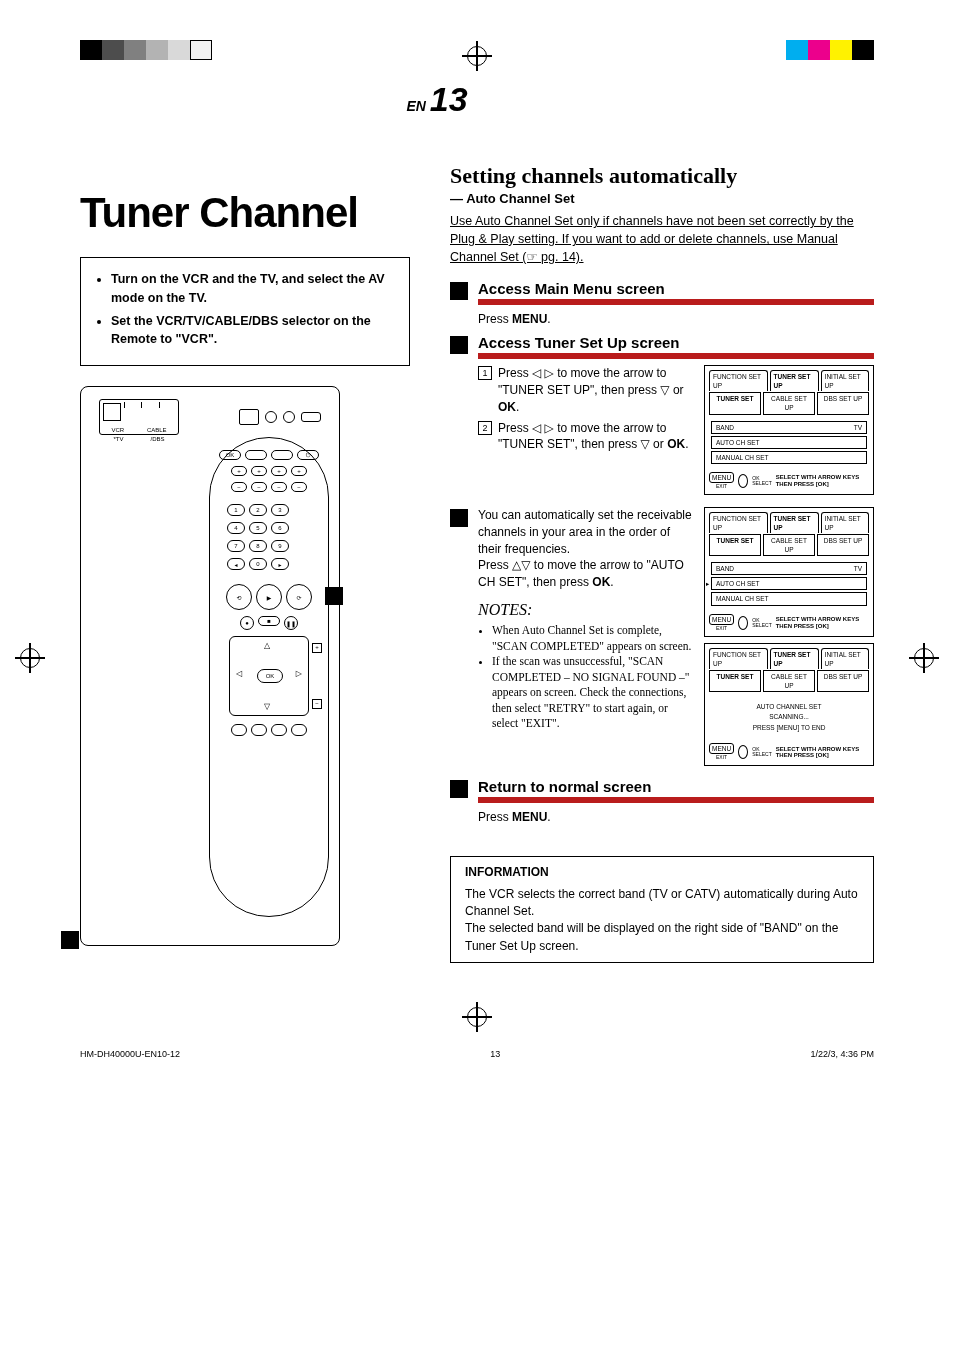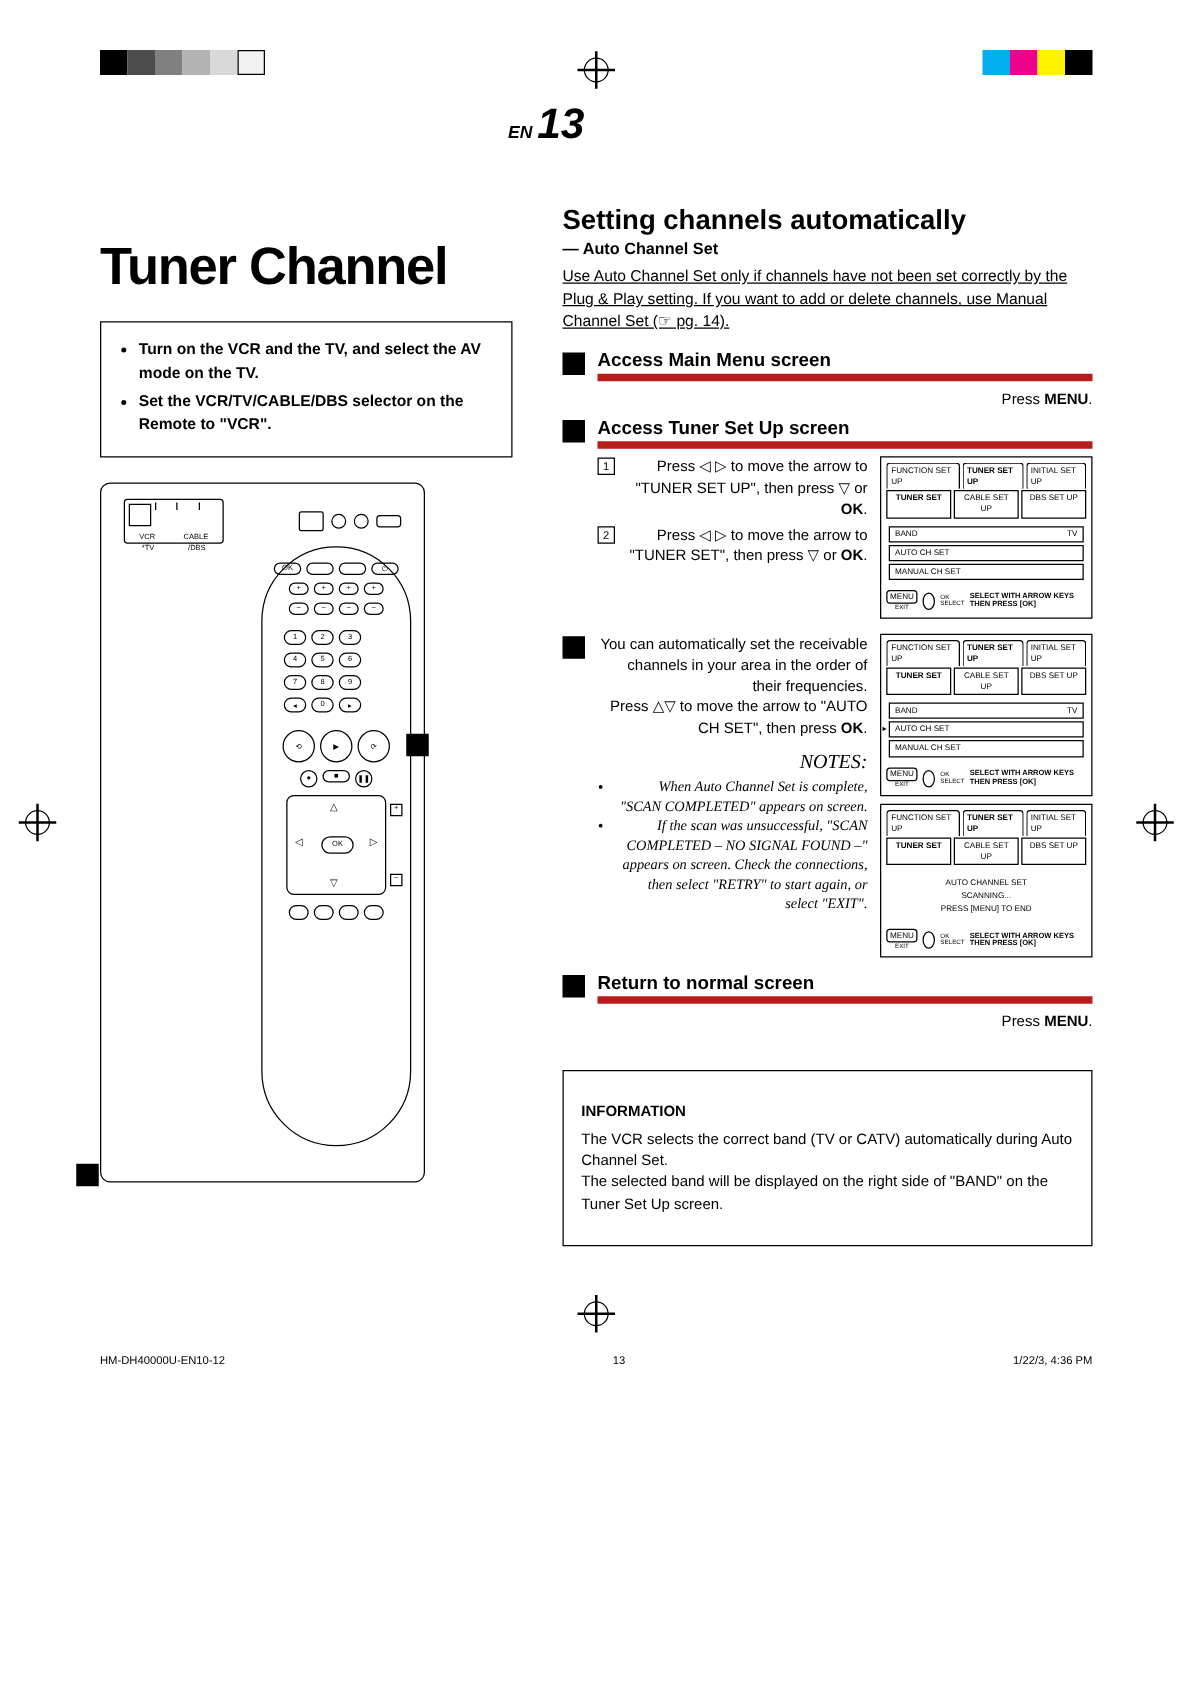--- a/index.html
+++ b/index.html
@@ -159,21 +159,21 @@
   .corner-sq {
     position:absolute; width:18px; height:18px;
     background:#000;
   }
   .corner-sq.a { left:-20px; bottom:-4px; }
   .corner-sq.b { left:104px; bottom:-4px; }
 
   h2.section {
     font-size: 22px;
     font-weight: bold;
-    font-family: Liberation Sans, sans-serif;
+    font-family: Liberation Serif, serif;
     margin: 0 0 2px 0;
   }
   .subdash { font-weight: bold; font-size: 13px; margin-bottom: 6px; }
   .body-text { font-size: 12.5px; line-height: 1.45; margin-bottom: 14px; text-decoration: underline; }
 
   .step {
     display: flex;
     gap: 10px;
     margin-bottom: 6px;
     align-items: flex-start;
@@ -192,21 +192,21 @@
     border-bottom: 6px solid #b91c1c;
     padding-bottom: 2px;
     margin-bottom: 6px;
   }
   .step-content {
     font-size: 12px;
     line-height: 1.4;
     display: flex;
     gap: 10px;
   }
-  .step-text { flex: 1; text-align: right; }
+  .step-text { flex: 1; }
   .step-text ol {
     list-style: none;
     padding: 0; margin: 0;
     counter-reset: sc;
   }
   .step-text ol > li {
     counter-increment: sc;
     position: relative;
     padding-left: 20px;
     margin-bottom: 4px;
@@ -275,31 +275,30 @@
   }
   .osd .foot-text { font-weight: bold; font-size: 6px; line-height: 1.1; }
 
   .notes-head {
     font-style: italic;
     font-size: 16px;
     font-family: "Times New Roman", serif;
     margin: 8px 0 2px 0;
   }
   .notes-list {
-    font-style: italic;
     font-size: 11.5px;
     font-family: "Times New Roman", serif;
     line-height: 1.35;
     padding-left: 14px;
     margin: 0 0 14px 0;
   }
 
   .info-box {
     border: 1px solid #000;
-    padding: 24px 14px;
+    padding: 7px 14px;
     font-size: 12px;
     line-height: 1.45;
     margin-top: 30px;
   }
   .info-box .hd { font-weight: bold; margin-bottom: 4px; }
 
   .footer-bar {
     display: flex;
     justify-content: space-between;
     font-size: 9px;

